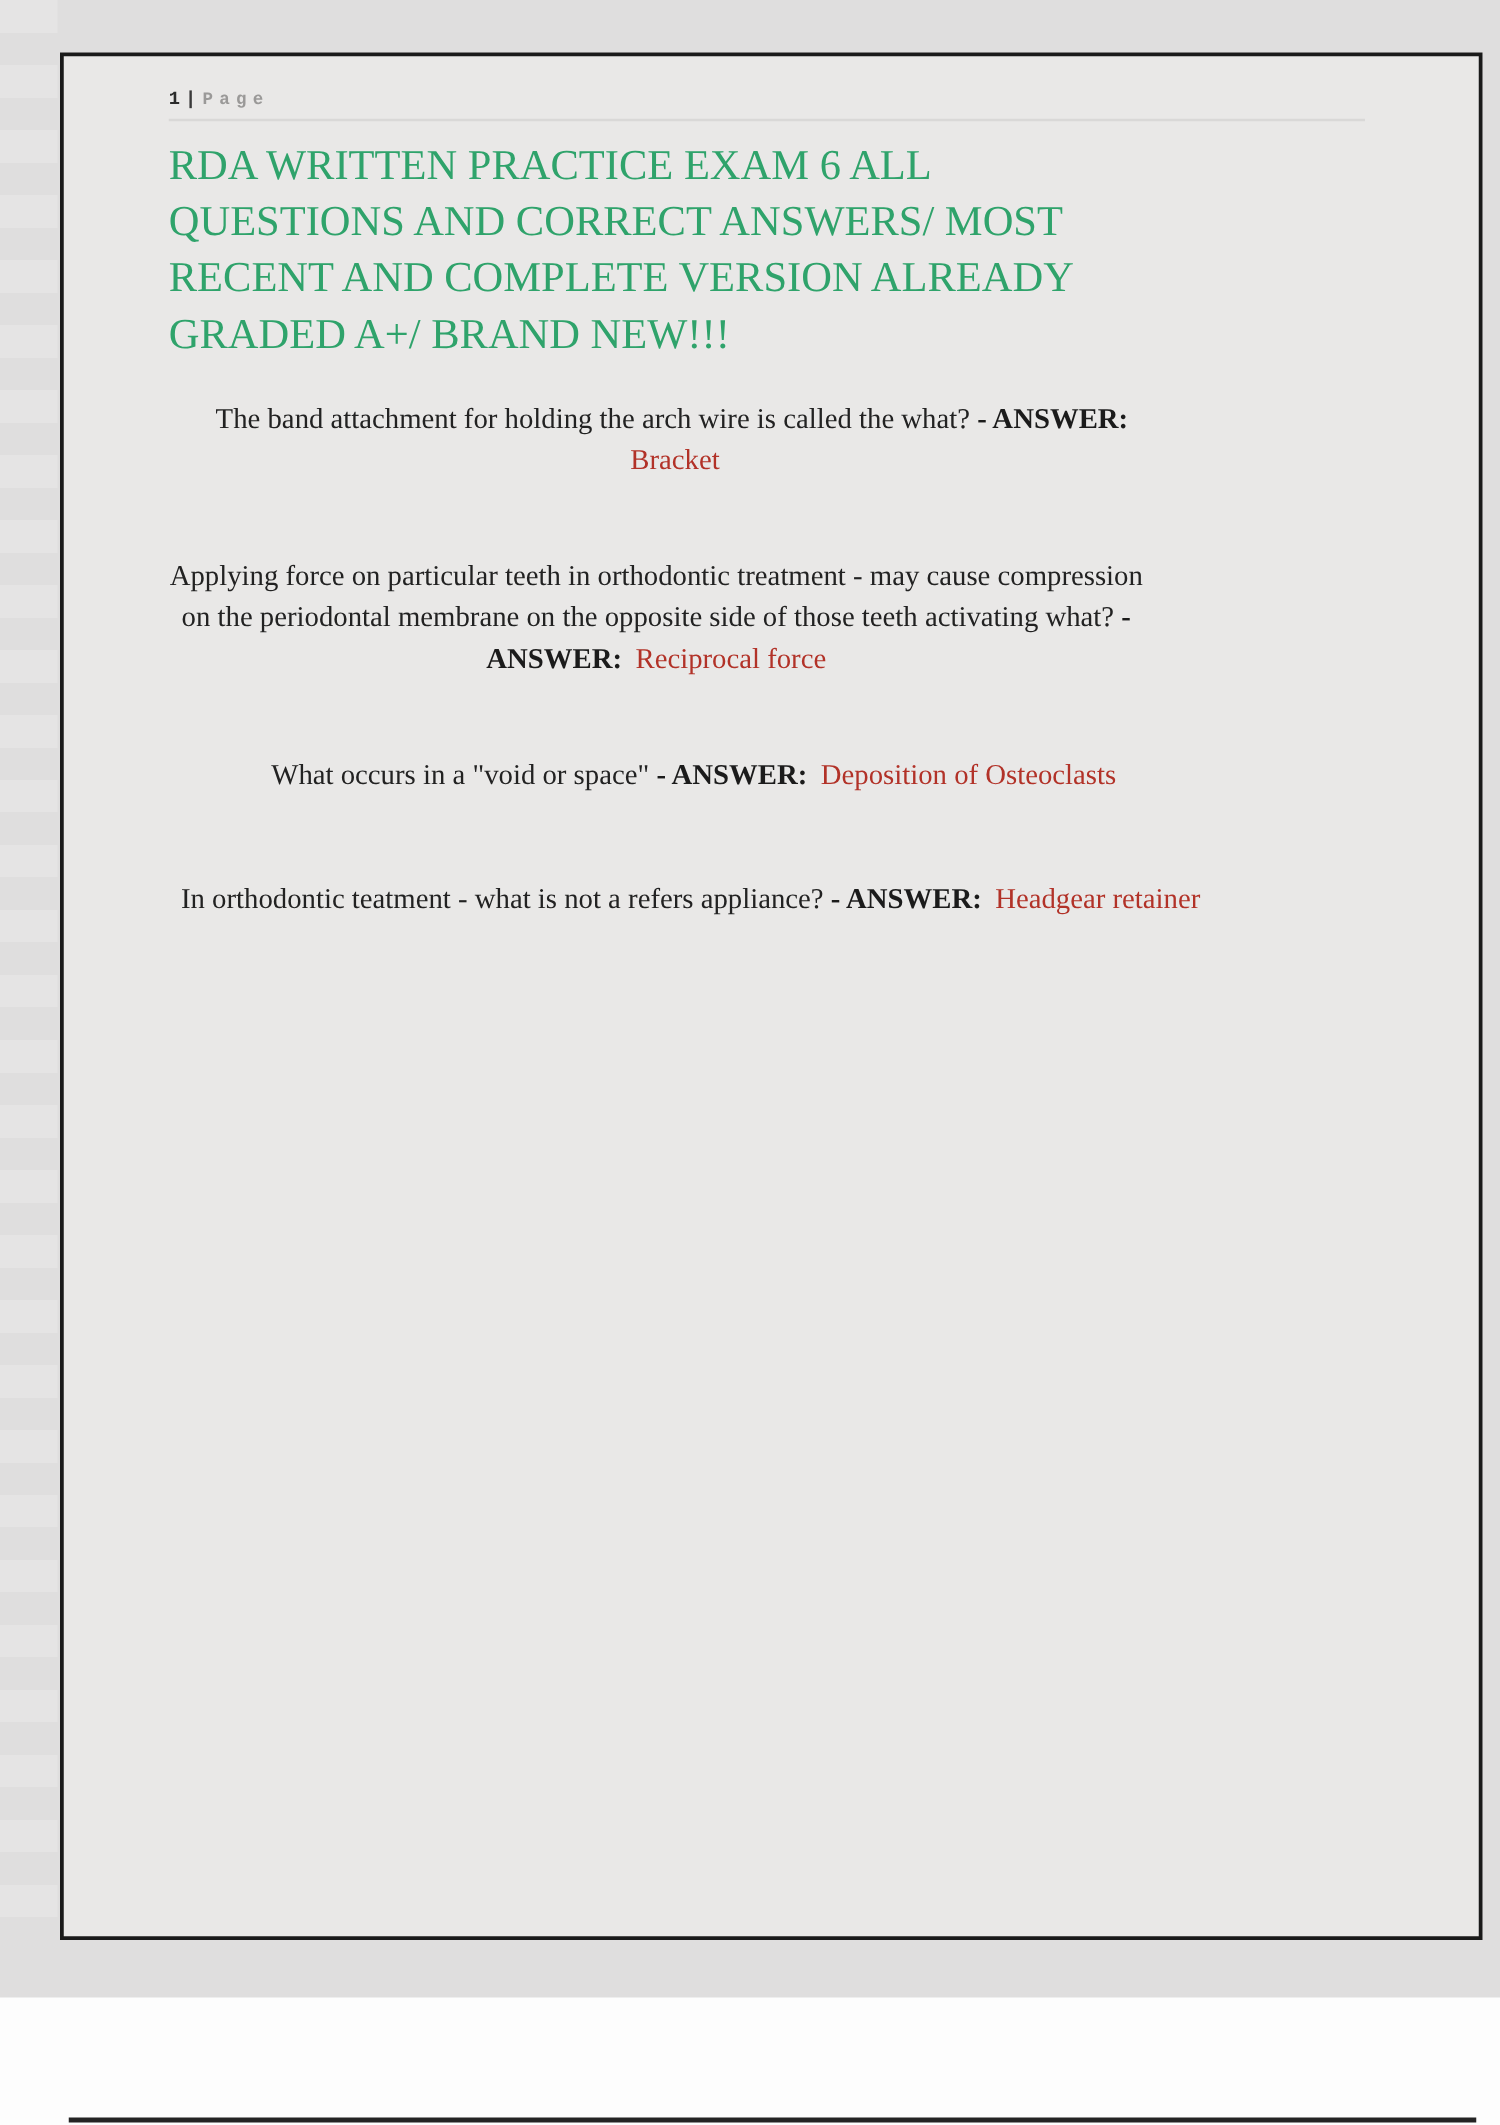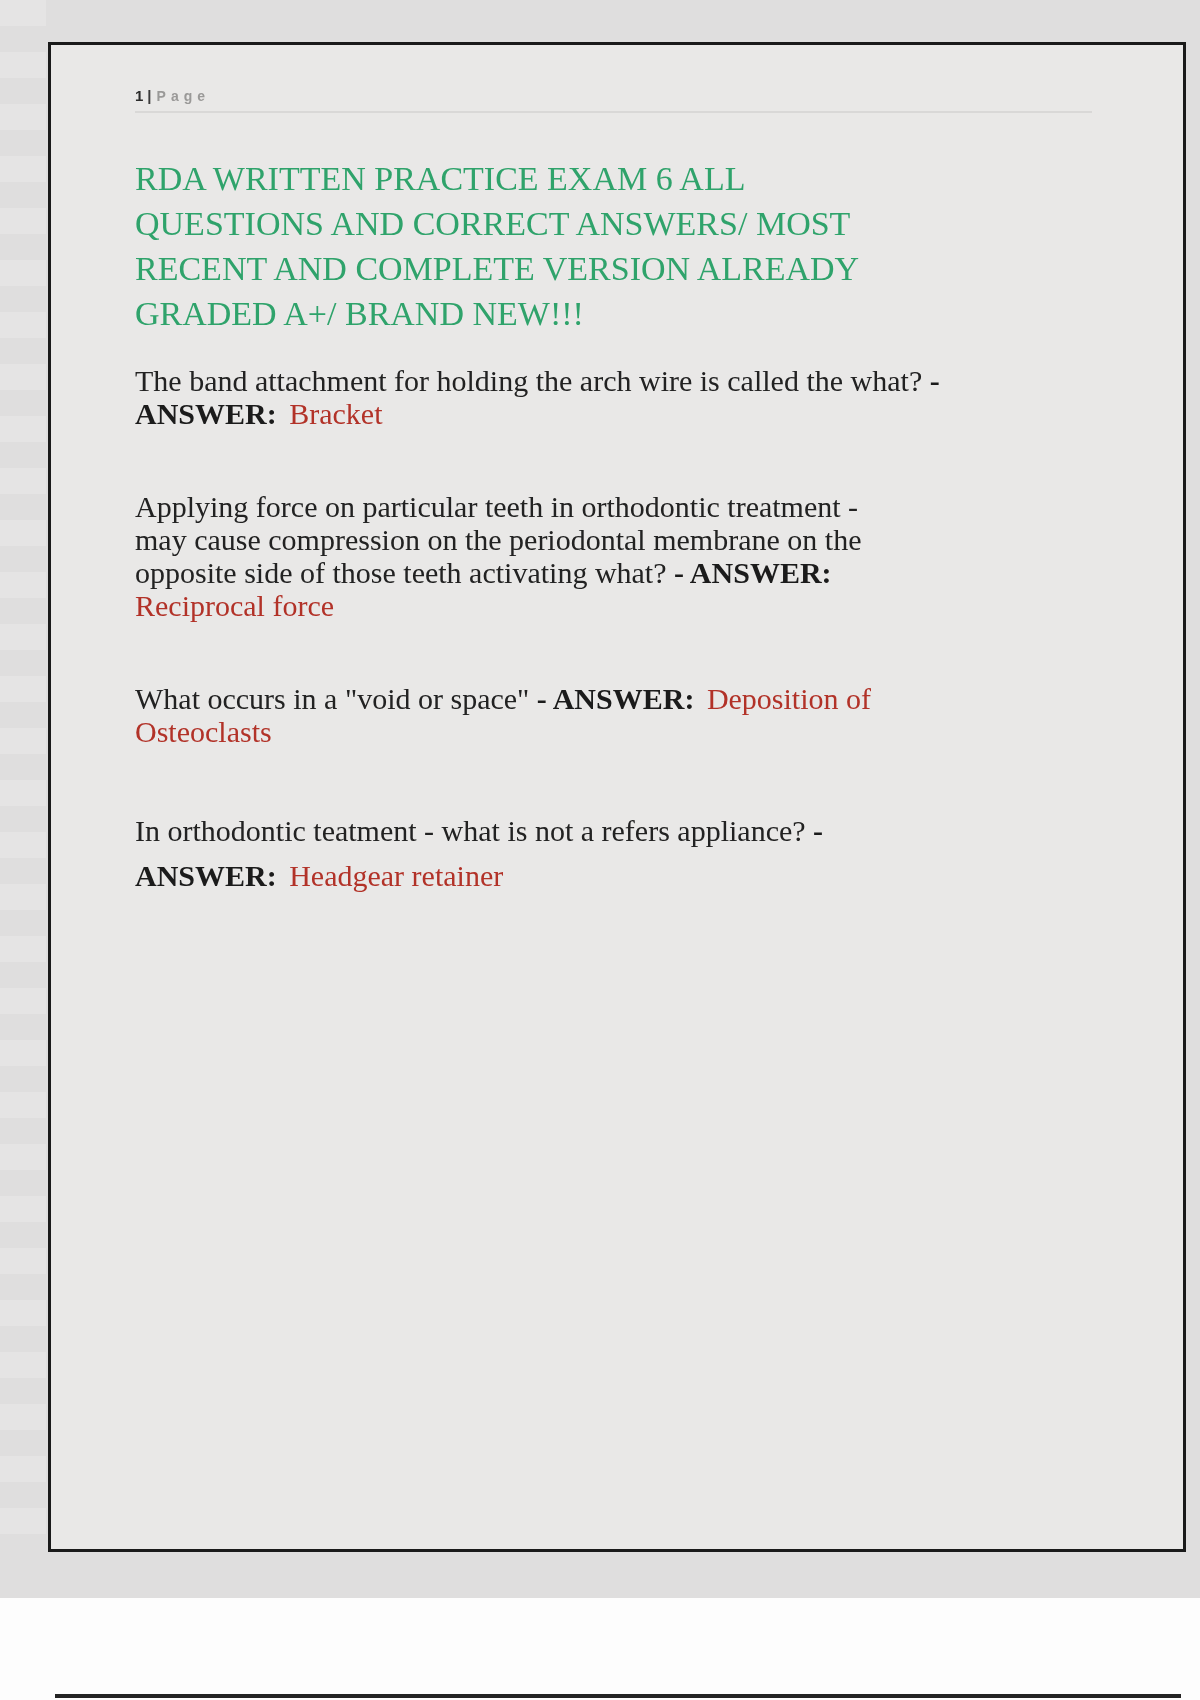--- a/index.html
+++ b/index.html
@@ -28,51 +28,51 @@
     width: 1138px; height: 1510px;
     box-sizing: border-box;
     background: #e9e8e7;
     border: 3px solid #1a1a1a;
     overflow: hidden;
   }
 
   .content { padding: 26px 0 0 84px; }
 
   .page-header {
-    font-family: Liberation Sans, sans-serif;
+    font-family: Liberation Mono, monospace;
     font-size: 15px;
     color: #2b2b2b;
-    margin-top: 16px;
   }
   .pnum  { font-weight: bold; }
   .pbar  { font-weight: bold; margin: 0 5px 0 4px; color: #3a3a3a; }
   .plabel{ font-weight: bold; color: #9a9998; letter-spacing: 5px; font-size: 14px; }
 
   .header-rule {
     margin-top: 7px;
     width: 957px;
     height: 2px;
     background: #d9d8d7;
   }
 
   .title {
-    margin: 43px 0 28px 0;
+    margin: 13px 0 28px 0;
     width: 760px;
     font-size: 34px;
     line-height: 45px;
     font-weight: normal;
     color: #2fa36b;
     font-family: "Liberation Serif", serif;
   }
 
   .qa {
     margin: 0 0 60px 0;
-    font-size: 30px;
+    font-size: 23px;
     line-height: 33px;
     color: #222222;
+    text-align: center;
   }
   .qa .sep { font-weight: bold; color: #1b1b1b; margin-right: 5px; }
   .qa .ans { color: #b23228; }
   .qa.loose { line-height: 45px; }
 
   .w810 { width: 810px; }
   .w780 { width: 780px; }
   .w835 { width: 835px; }
   .w840 { width: 840px; }
 

